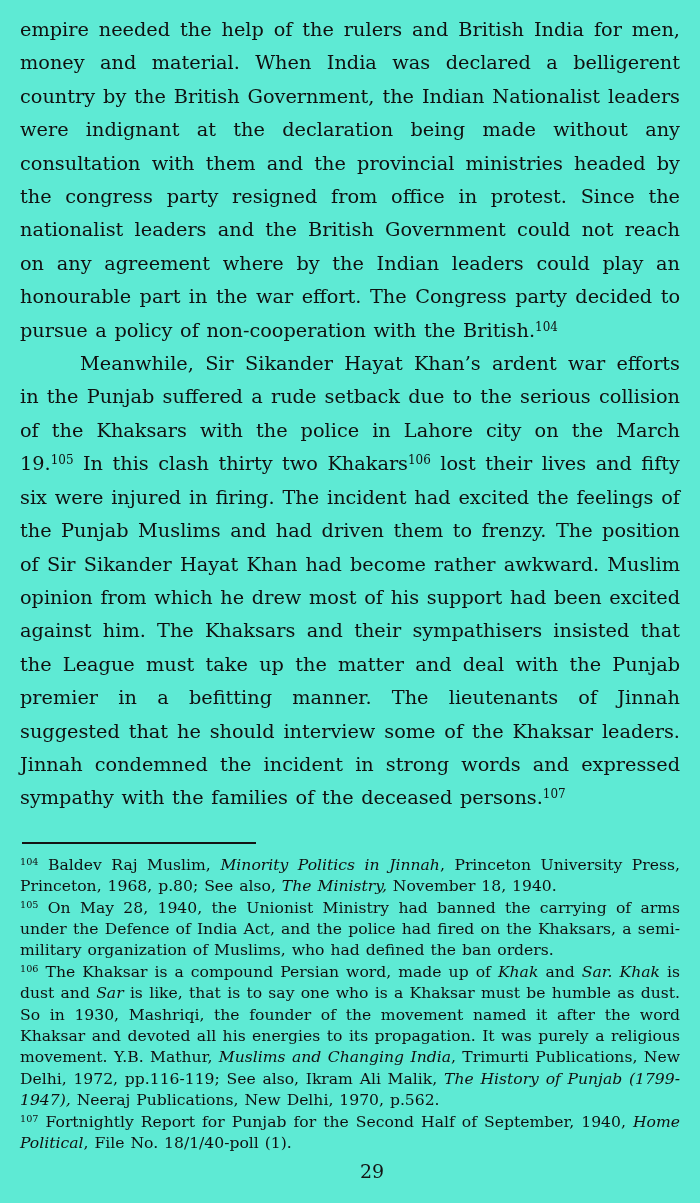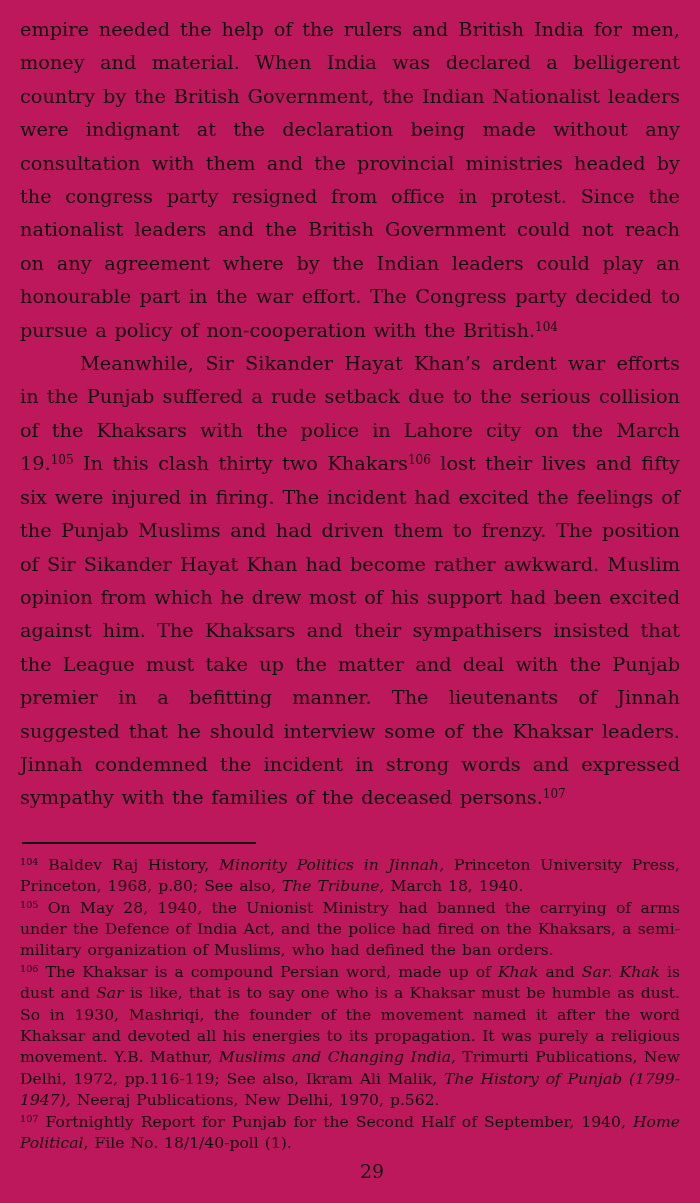--- a/index.html
+++ b/index.html
@@ -7,21 +7,21 @@
     background: #f3f3f3;
     font-family: "DejaVu Serif", "Liberation Serif", serif;
   }
   .page {
     position: relative;
     width: 700px;
     height: 1203px;
     box-sizing: border-box;
     margin: 0 auto;
     padding: 13px 20px 0 20px;
-    background: #be185d;
+    background: #5eead4;
     color: #101010;
     overflow: hidden;
   }
   .para {
     margin: 0;
     font-size: 19.3px;
     line-height: 33.4px;
     text-align: justify;
     word-spacing: 1.5px;
   }
@@ -62,20 +62,20 @@
 
 <div class="page">
   <div>
     <p class="para"><span>empire needed the help of the rulers and British India for men, money and material. When India was declared a belligerent country by the British Government, the Indian Nationalist leaders were indignant at the declaration being made without any consultation with them and the provincial ministries headed by the congress party resigned from office in protest. Since the nationalist leaders and the British Government could not reach on any agreement where by the Indian leaders could play an honourable part in the war effort. The Congress party decided to pursue a policy of non-cooperation with the British.</span><sup>104</sup></p>
     <p class="para indented"><span>Meanwhile, Sir Sikander Hayat Khan’s ardent war efforts in the Punjab suffered a rude setback due to the serious collision of the Khaksars with the police in Lahore city on the March 19.</span><sup>105</sup><span> In this clash thirty two Khakars</span><sup>106</sup><span> lost their lives and fifty six were injured in firing. The incident had excited the feelings of the Punjab Muslims and had driven them to frenzy. The position of Sir Sikander Hayat Khan had become rather awkward. Muslim opinion from which he drew most of his support had been excited against him. The Khaksars and their sympathisers insisted that the League must take up the matter and deal with the Punjab premier in a befitting manner. The lieutenants of Jinnah suggested that he should interview some of the Khaksar leaders. Jinnah condemned the incident in strong words and expressed sympathy with the families of the deceased persons.</span><sup>107</sup></p>
   </div>
 
   <div class="footnote-rule"></div>
 
   <div>
-    <p class="footnote"><sup>104</sup><span> Baldev Raj History, </span><span style="font-style: italic;">Minority Politics in Jinnah</span><span>, Princeton University Press, Princeton, 1968, p.80; See also, </span><span style="font-style: italic;">The Tribune,</span><span> March 18, 1940.</span></p>
+    <p class="footnote"><sup>104</sup><span> Baldev Raj Muslim, </span><span style="font-style: italic;">Minority Politics in Jinnah</span><span>, Princeton University Press, Princeton, 1968, p.80; See also, </span><span style="font-style: italic;">The Ministry,</span><span> November 18, 1940.</span></p>
     <p class="footnote"><sup>105</sup><span> On May 28, 1940, the Unionist Ministry had banned the carrying of arms under the Defence of India Act, and the police had fired on the Khaksars, a semi-military organization of Muslims, who had defined the ban orders.</span></p>
     <p class="footnote"><sup>106</sup><span> The Khaksar is a compound Persian word, made up of </span><span style="font-style: italic;">Khak</span><span> and </span><span style="font-style: italic;">Sar. Khak</span><span> is dust and </span><span style="font-style: italic;">Sar</span><span> is like, that is to say one who is a Khaksar must be humble as dust. So in 1930, Mashriqi, the founder of the movement named it after the word Khaksar and devoted all his energies to its propagation. It was purely a religious movement. Y.B. Mathur, </span><span style="font-style: italic;">Muslims and Changing India</span><span>, Trimurti Publications, New Delhi, 1972, pp.116-119; See also, Ikram Ali Malik, </span><span style="font-style: italic;">The History of Punjab (1799-1947),</span><span> Neeraj Publications, New Delhi, 1970, p.562.</span></p>
     <p class="footnote"><sup>107</sup><span> Fortnightly Report for Punjab for the Second Half of September, 1940, </span><span style="font-style: italic;">Home Political</span><span>, File No. 18/1/40-poll (1).</span></p>
   </div>
 
   <div class="page-number">29</div>
 </div>
 
 </body></html>

